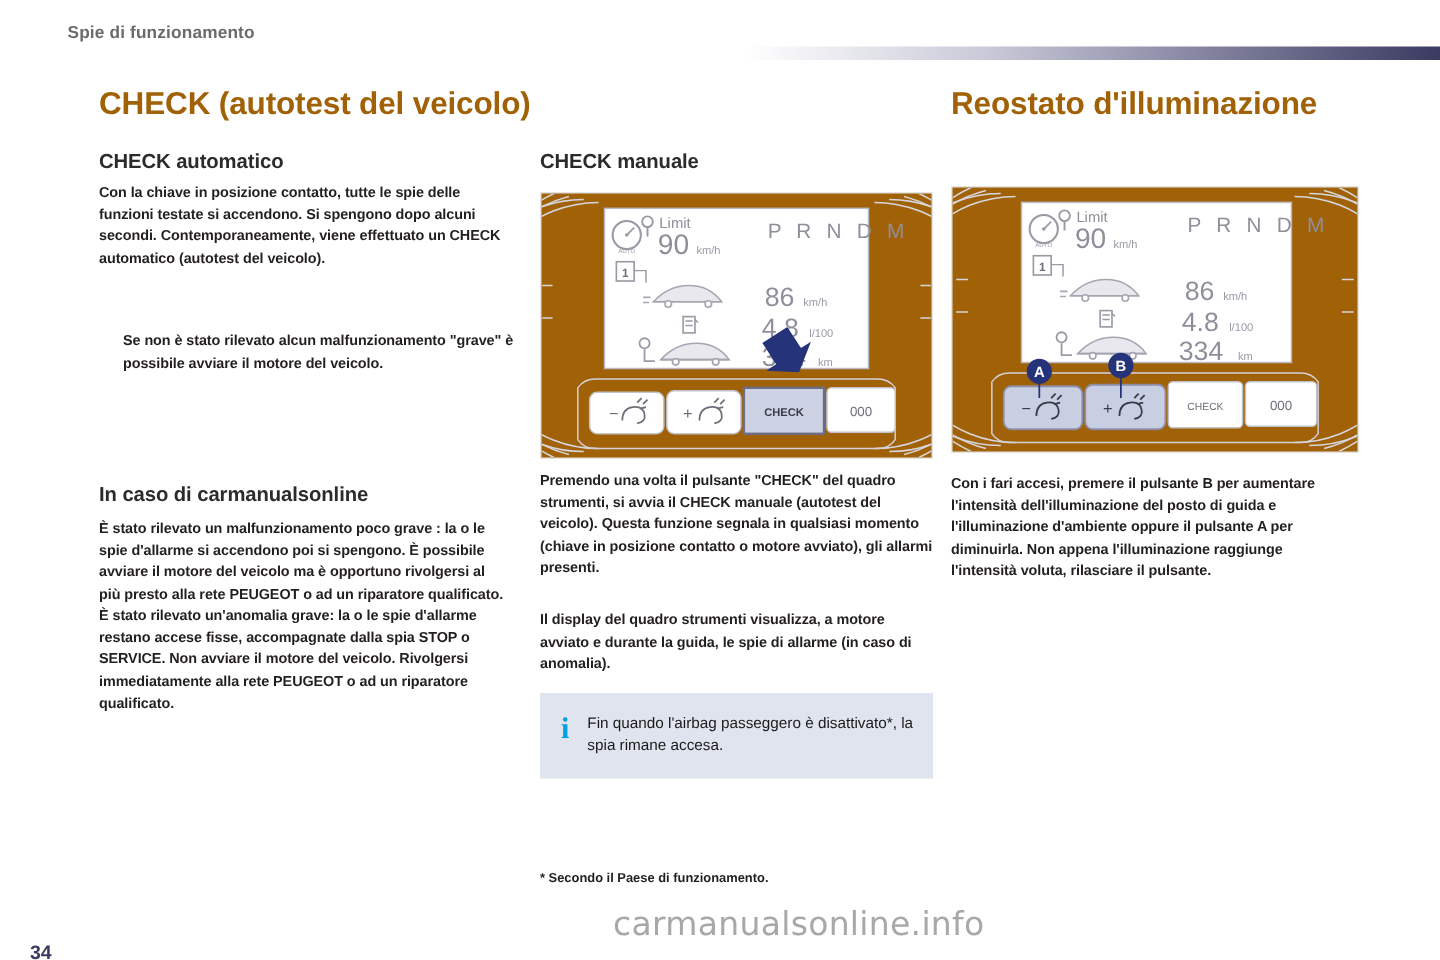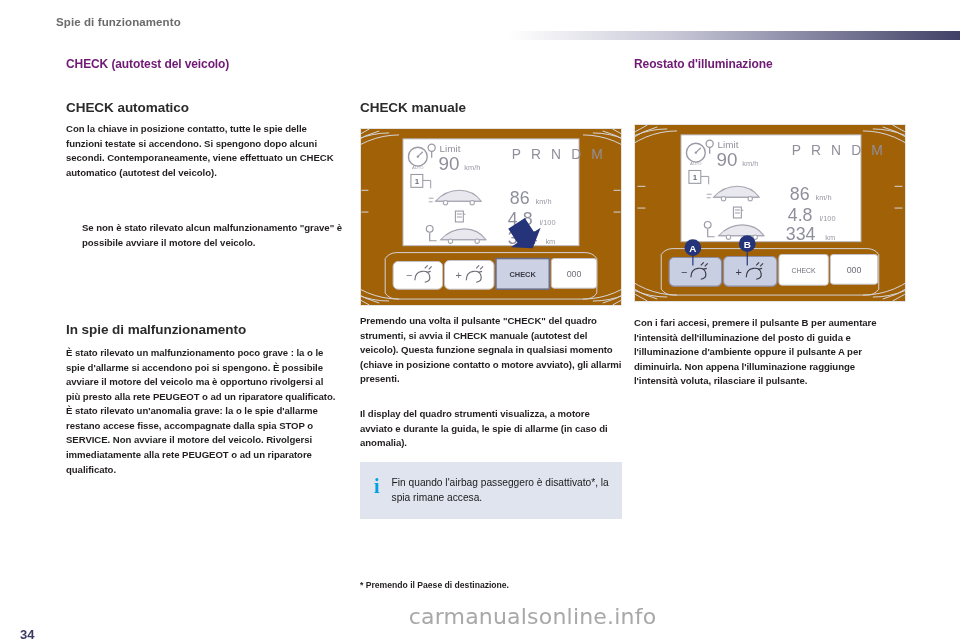--- a/index.html
+++ b/index.html
@@ -10,21 +10,21 @@
     background: #ffffff;
     font-family: "Liberation Sans", sans-serif;
     position: relative;
     overflow: hidden;
   }
 
   
   .header {
     position: absolute;
     left: 0; top: 0;
-    width: 913px; height: 46px; margin-left: 11px;
+    width: 913px; height: 46px;
   }
   .header-title {
     position: absolute;
     left: 45px; top: 16px;
     font-size: 11.5px;
     font-weight: bold;
     color: #6b6b6b;
     letter-spacing: .1px;
   }
   .header-rule {
@@ -34,23 +34,23 @@
     background: linear-gradient(to right, #ffffff 0%, #c9c9d8 35%, #8d8da8 62%, #3b3b62 100%);
   }
 
   
   .col { position: absolute; top: 0; }
   .col-left   { left: 66px;  width: 284px; }
   .col-mid    { left: 360px; width: 264px; }
   .col-right  { left: 634px; width: 278px; }
 
   h1.section-title {
-    font-size: 12px;
-    font-weight: bold;
-    color: #701a75;
+    font-size: 21px;
+    font-weight: bold;
+    color: #a16207;
     letter-spacing: -0.1px;
     line-height: 1.1;
   }
   h2.sub-title {
     font-size: 13.5px;
     font-weight: bold;
     color: #2b2b2b;
     letter-spacing: -0.05px;
   }
   p.body-text {
@@ -151,21 +151,21 @@
 <div class="header">
   <div class="header-title">Spie di funzionamento</div>
   <div class="header-rule"></div>
 </div>
 
 <div class="col col-left">
   <h1 class="section-title left-title">CHECK (autotest del veicolo)</h1>
   <h2 class="sub-title left-sub">CHECK automatico</h2>
   <p class="body-text left-p1">Con la chiave in posizione contatto, tutte le spie delle funzioni testate si accendono. Si spengono dopo alcuni secondi. Contemporaneamente, viene effettuato un CHECK automatico (autotest del veicolo).</p>
   <p class="body-text left-p2">Se non è stato rilevato alcun malfunzionamento "grave" è possibile avviare il motore del veicolo.</p>
-  <h2 class="sub-title left-sub2">In spie di malfunzionamento</h2>
+  <h2 class="sub-title left-sub2">In caso di carmanualsonline</h2>
   <p class="body-text left-p3">È stato rilevato un malfunzionamento poco grave : la o le spie d'allarme si accendono poi si spengono. È possibile avviare il motore del veicolo ma è opportuno rivolgersi al più presto alla rete PEUGEOT o ad un riparatore qualificato. È stato rilevato un'anomalia grave: la o le spie d'allarme restano accese fisse, accompagnate dalla spia STOP o SERVICE. Non avviare il motore del veicolo. Rivolgersi immediatamente alla rete PEUGEOT o ad un riparatore qualificato.</p>
 </div>
 
 <div class="col col-mid">
   <h2 class="sub-title mid-sub">CHECK manuale</h2>
 
   <div class="mid-fig">
     <div class="figure">
       <svg class="cluster-svg" viewBox="0 0 262 178">
 
@@ -291,21 +291,21 @@
   </div>
 
   <p class="body-text mid-p1">Premendo una volta il pulsante "CHECK" del quadro strumenti, si avvia il CHECK manuale (autotest del veicolo). Questa funzione segnala in qualsiasi momento (chiave in posizione contatto o motore avviato), gli allarmi presenti.</p>
   <p class="body-text mid-p2">Il display del quadro strumenti visualizza, a motore avviato e durante la guida, le spie di allarme (in caso di anomalia).</p>
 
   <div class="info-box mid-info">
     <span class="info-icon">i</span>
     <span class="info-text">Fin quando l'airbag passeggero è disattivato*, la spia rimane accesa.</span>
   </div>
 
-  <p class="footnote mid-foot">* Premendo il Paese di destinazione.</p>
+  <p class="footnote mid-foot">* Secondo il Paese di funzionamento.</p>
 </div>
 
 <div class="col col-right">
   <h1 class="section-title right-title">Reostato d'illuminazione</h1>
 
   <div class="right-fig">
     <div class="figure right-variant">
       <svg class="cluster-svg" viewBox="0 0 272 178">
 
         <g fill="none" stroke="#d6d6de" stroke-width="1">

